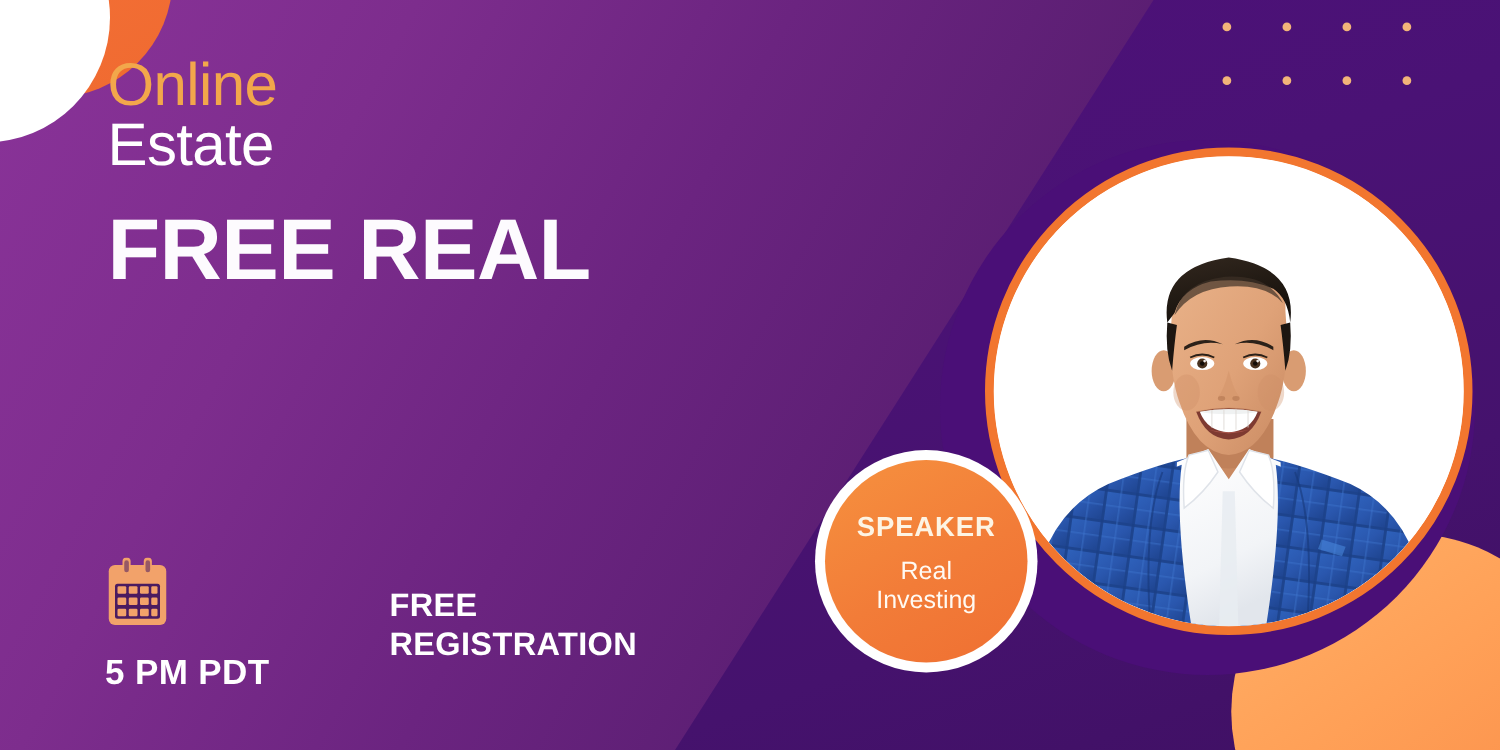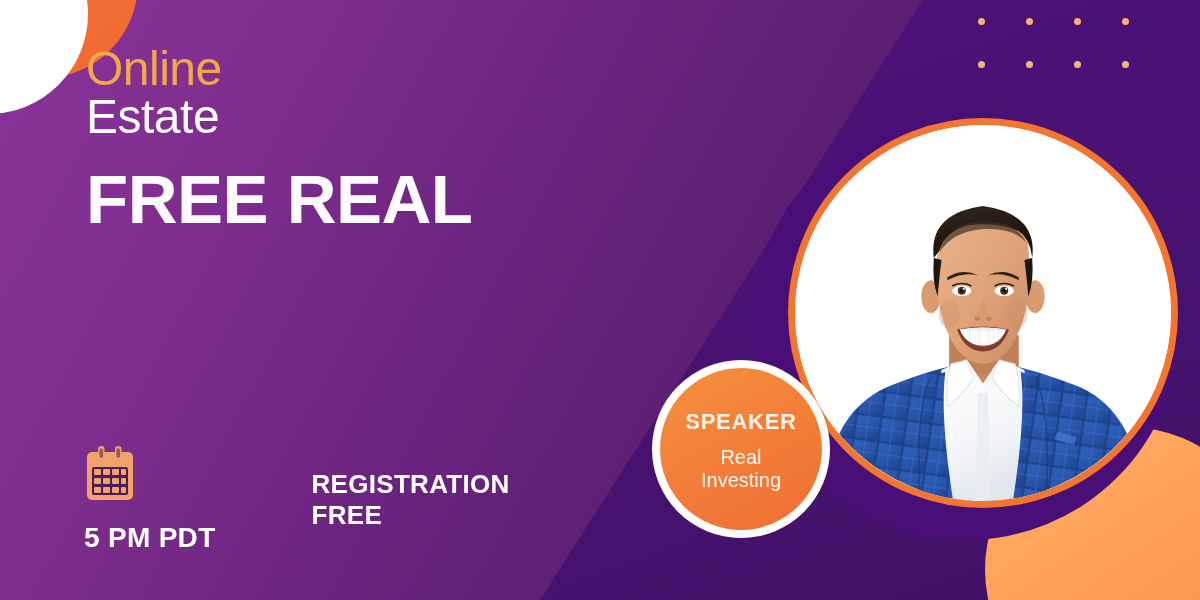--- a/index.html
+++ b/index.html
@@ -382,18 +382,18 @@
           <rect x="10" y="41" width="7" height="6" rx="1"></rect>
           <rect x="19" y="41" width="7" height="6" rx="1"></rect>
           <rect x="28" y="41" width="7" height="6" rx="1"></rect>
           <rect x="37" y="41" width="5" height="6" rx="1"></rect>
         </g>
       </svg>
       <div class="time-text">5 PM PDT</div>
     </div>
 
     <div class="reg-text">
+      <span>Free</span>
       <span>Registration</span>
-      <span>Free</span>
     </div>
   </div>
 
 </div>
 
 </body></html>

